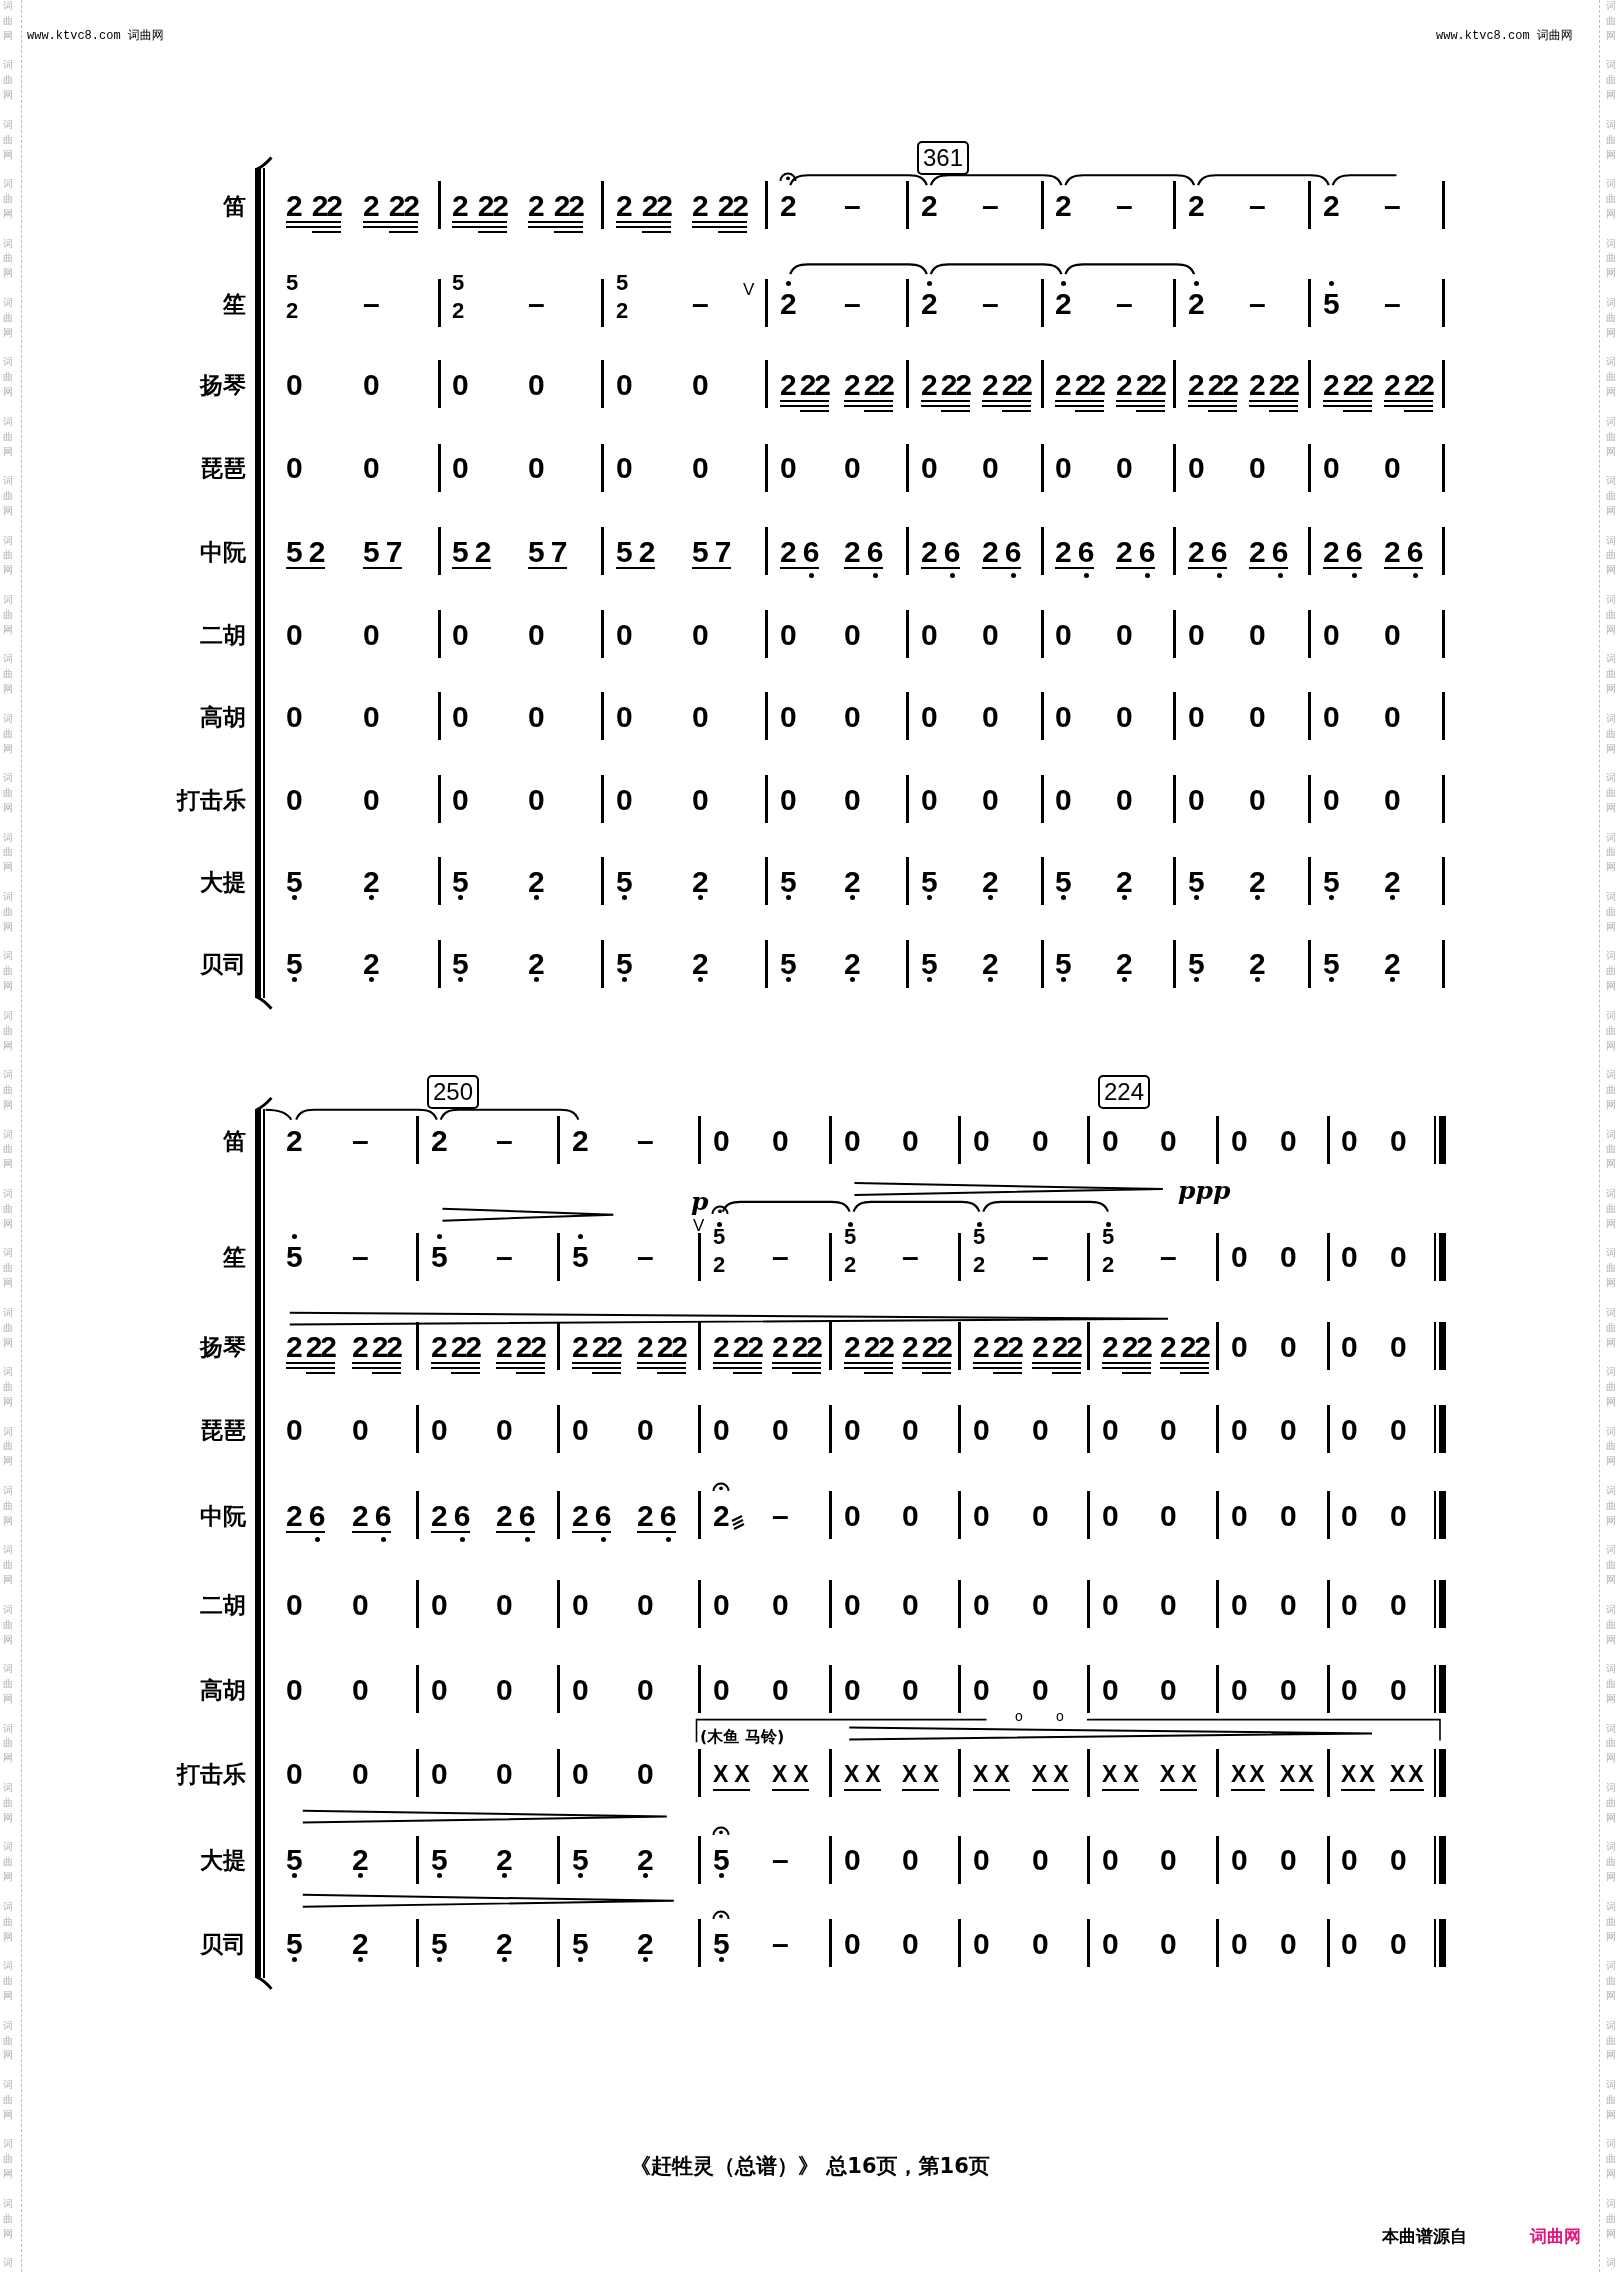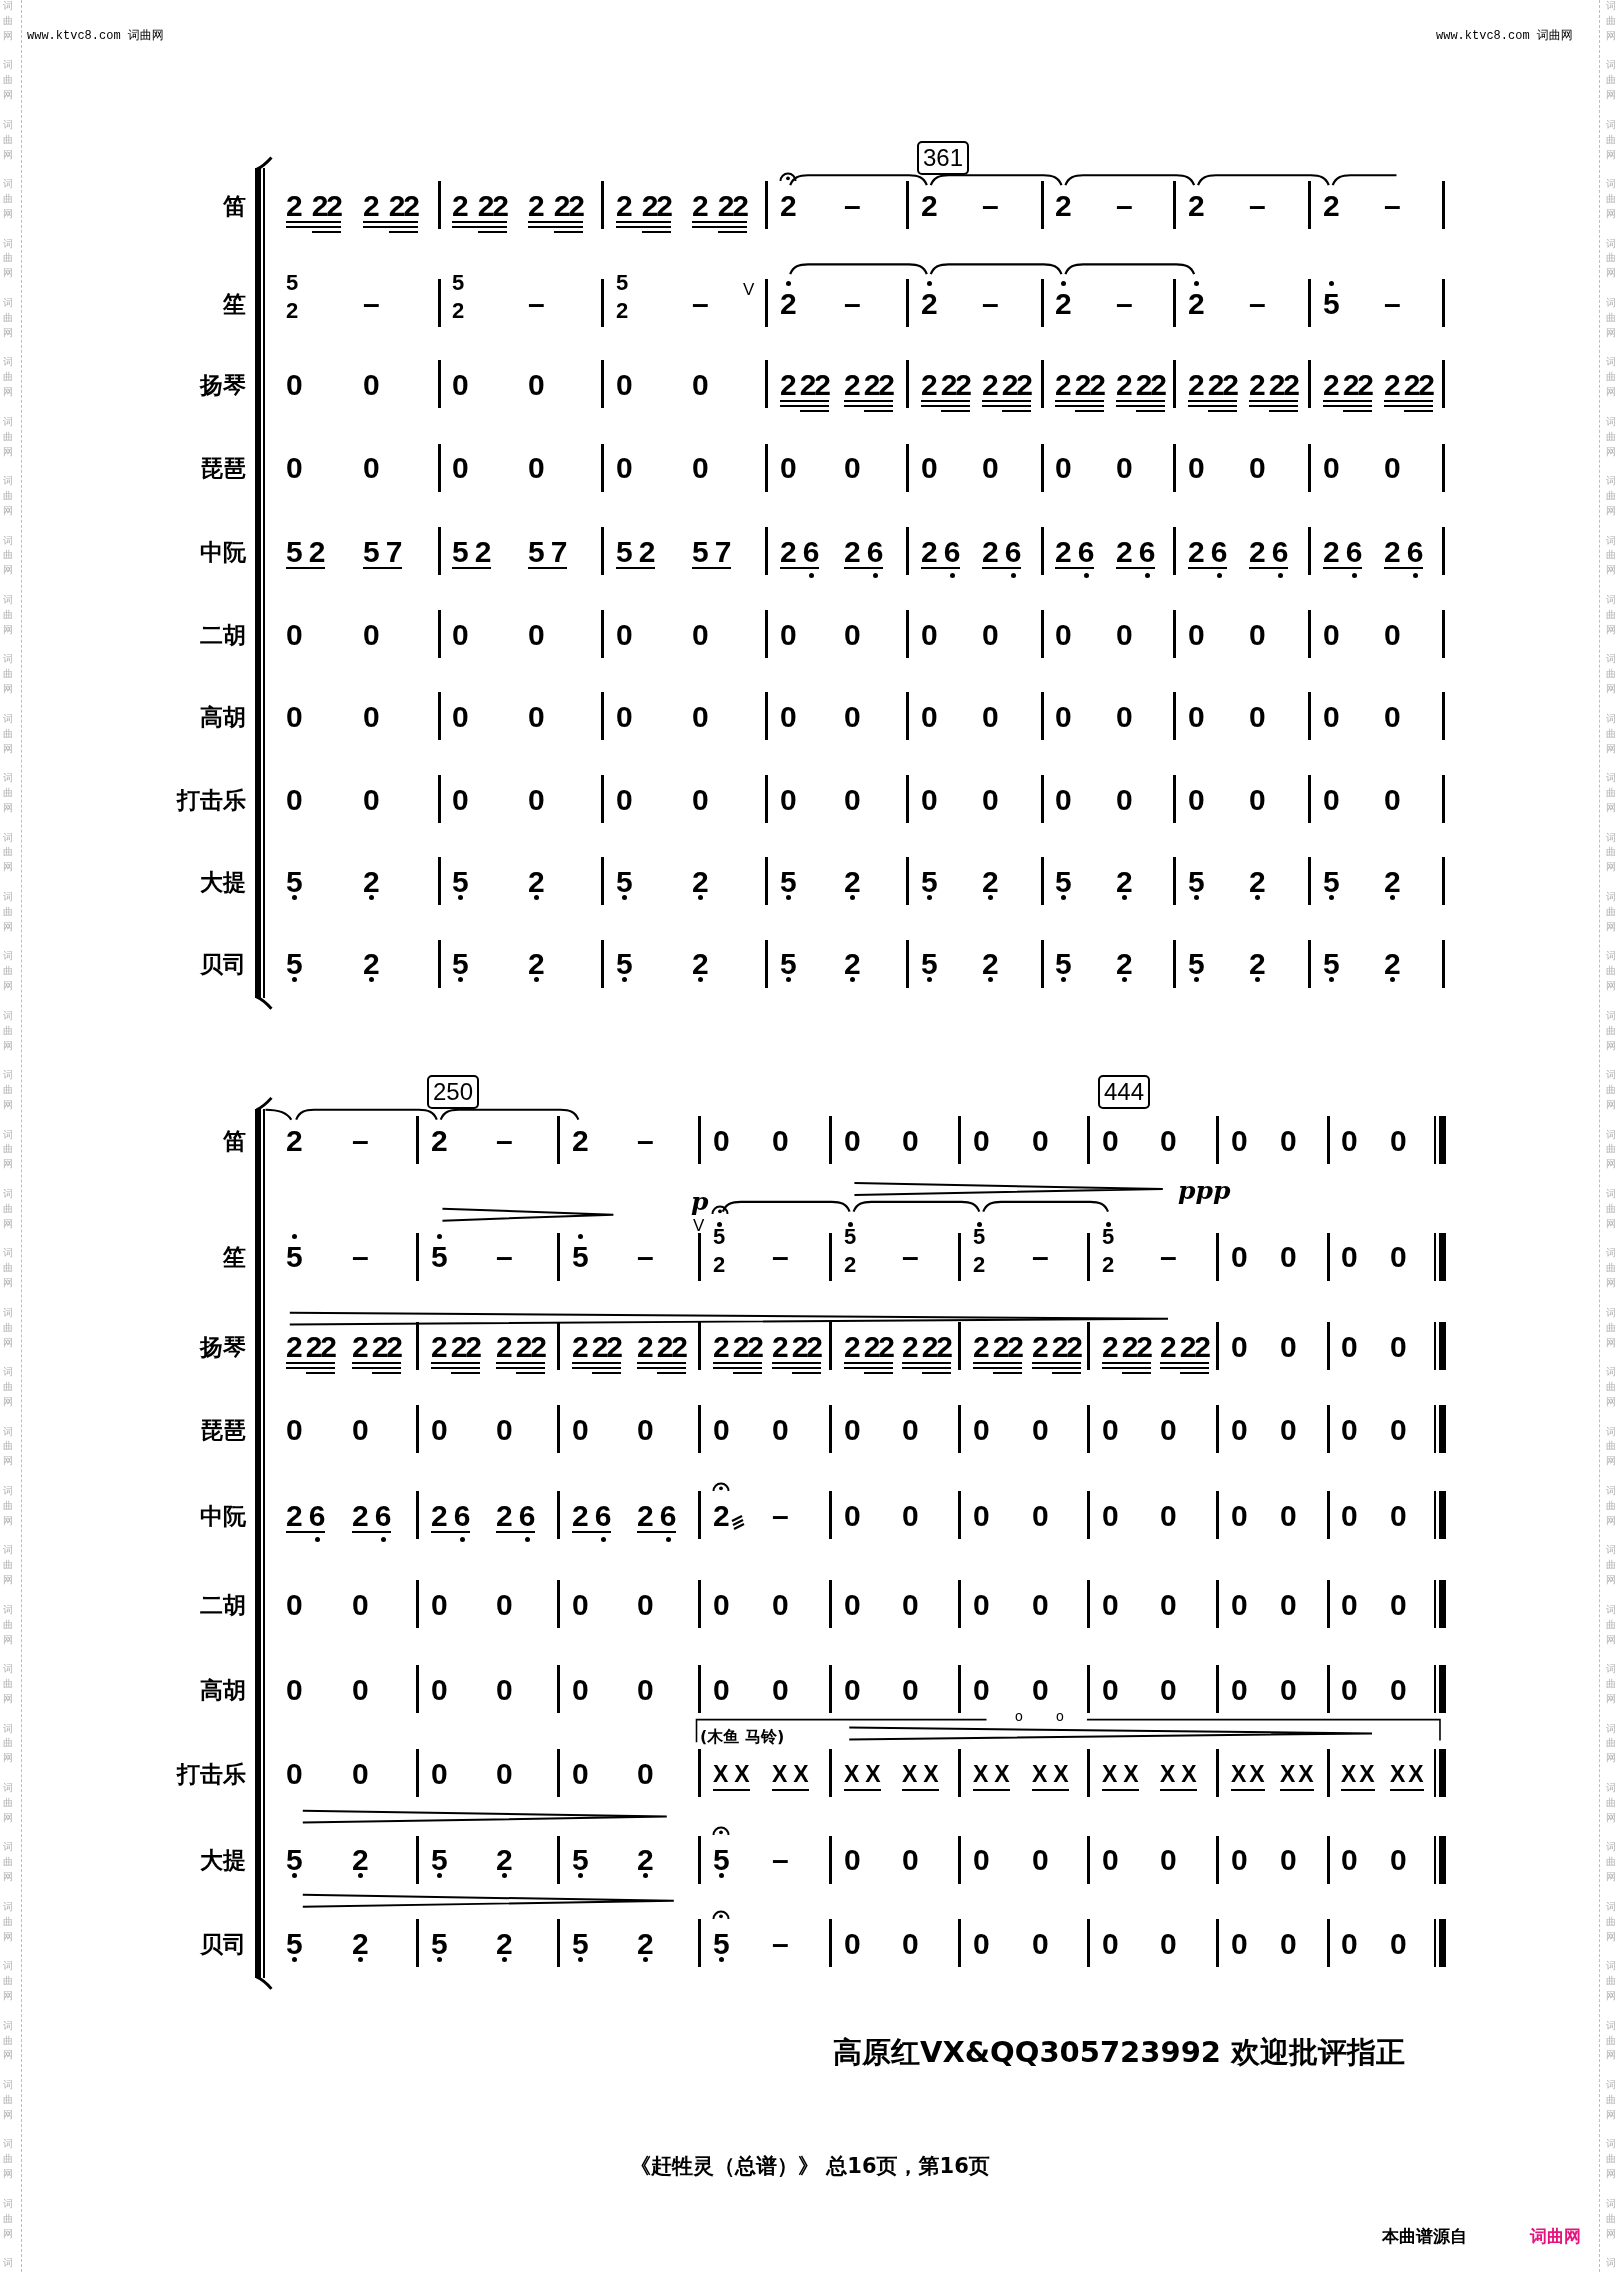--- a/index.html
+++ b/index.html
@@ -730,21 +730,21 @@
             <div class="beat" style="position: absolute; left: 1323px; top: 949px;"><span class="note"><span class="nt">5</span><span class="dot" style="top: 28px;"></span></span></div>
             <div class="beat" style="position: absolute; left: 1384px; top: 949px;"><span class="note"><span class="nt">2</span><span class="dot" style="top: 28px;"></span></span></div>
           </div>
           <div class="bar" style="position: absolute; left: 1442px; top: 940px;"></div>
         </div>
       </div>
       <div class="system">
         <div class="brk-thick" style="position: absolute; left: 255px; top: 1109px; height: 869px;"></div>
         <div class="brk-thin" style="position: absolute; left: 263px; top: 1109px; height: 869px;"></div>
         <div class="reh" style="position: absolute; left: 427px; top: 1075px;">250</div>
-        <div class="reh" style="position: absolute; left: 1098px; top: 1075px;">444</div>
+        <div class="reh" style="position: absolute; left: 1098px; top: 1075px;">224</div>
         <div class="label" style="right: 1374px; top: 1127px;">笛</div>
         <div class="row">
           <div class="measure">
             <div class="beat" style="position: absolute; left: 286px; top: 1126px;"><span class="note"><span class="nt">2</span></span></div>
             <div class="beat" style="position: absolute; left: 352px; top: 1126px;"><span class="note"><span class="nt">–</span></span></div>
           </div>
           <div class="bar" style="position: absolute; left: 416px; top: 1116px;"></div>
           <div class="measure">
             <div class="beat" style="position: absolute; left: 431px; top: 1126px;"><span class="note"><span class="nt">2</span></span></div>
             <div class="beat" style="position: absolute; left: 496px; top: 1126px;"><span class="note"><span class="nt">–</span></span></div>
@@ -1283,21 +1283,20 @@
       <path d="M993 1224 C996 1216 1002 1214 1011 1214 L1101 1214 C1110 1214 1116 1216 1119 1224" fill="none" stroke="#000" stroke-width="2.2"></path>
       <path d="M446.74 1221 L619.38 1227 L446.74 1233" fill="none" stroke="#000" stroke-width="2"></path>
       <path d="M862.89 1195 L1174.4 1201 L862.89 1207" fill="none" stroke="#000" stroke-width="2"></path>
       <path d="M292.52 1326 L1179.6 1332 L292.52 1338" fill="none" stroke="#000" stroke-width="2"></path>
       <path d="M857.65 1745 L1385.69 1751 L857.65 1757" fill="none" stroke="#000" stroke-width="2"></path>
       <path d="M305.66 1829 L673.34 1835 L305.66 1841" fill="none" stroke="#000" stroke-width="2"></path>
       <path d="M305.66 1914 L680.44 1920 L305.66 1926" fill="none" stroke="#000" stroke-width="2"></path>
       <path d="M703.36 1760 L703.36 1737 L996.3 1737 M1097.7 1737 L1454.36 1737 L1454.36 1758" fill="none" stroke="#000" stroke-width="1.6"></path>
     </svg>
 
-  <div class="footer-credit">高原红VX&amp;QQ305723992  欢迎批评指正</div>
   <div class="footer-page">《赶牲灵（总谱）》 总16页，第16页</div>
   <div class="footer-src" style="left:1382px">本曲谱源自</div>
   <div class="footer-src" id="src-site" style="left: 1530px; color: rgb(230, 19, 126);">词曲网</div>
 <div class="dyn" style="position: absolute; left: 691px; top: 1189px;">p</div>
     <div class="dyn" style="position: absolute; left: 1178px; top: 1178px;">ppp</div>
     <div class="breath" style="position: absolute; left: 743px; top: 281px;">V</div>
     <div class="breath" style="position: absolute; left: 693px; top: 1217px;">V</div>
     <div class="perc-label" style="position: absolute; left: 700px; top: 1726px;">(木鱼 马铃)</div>
     <div class="harm" style="position: absolute; left: 1015px; top: 1709px;">o</div>
     <div class="harm" style="position: absolute; left: 1056px; top: 1709px;">o</div>

